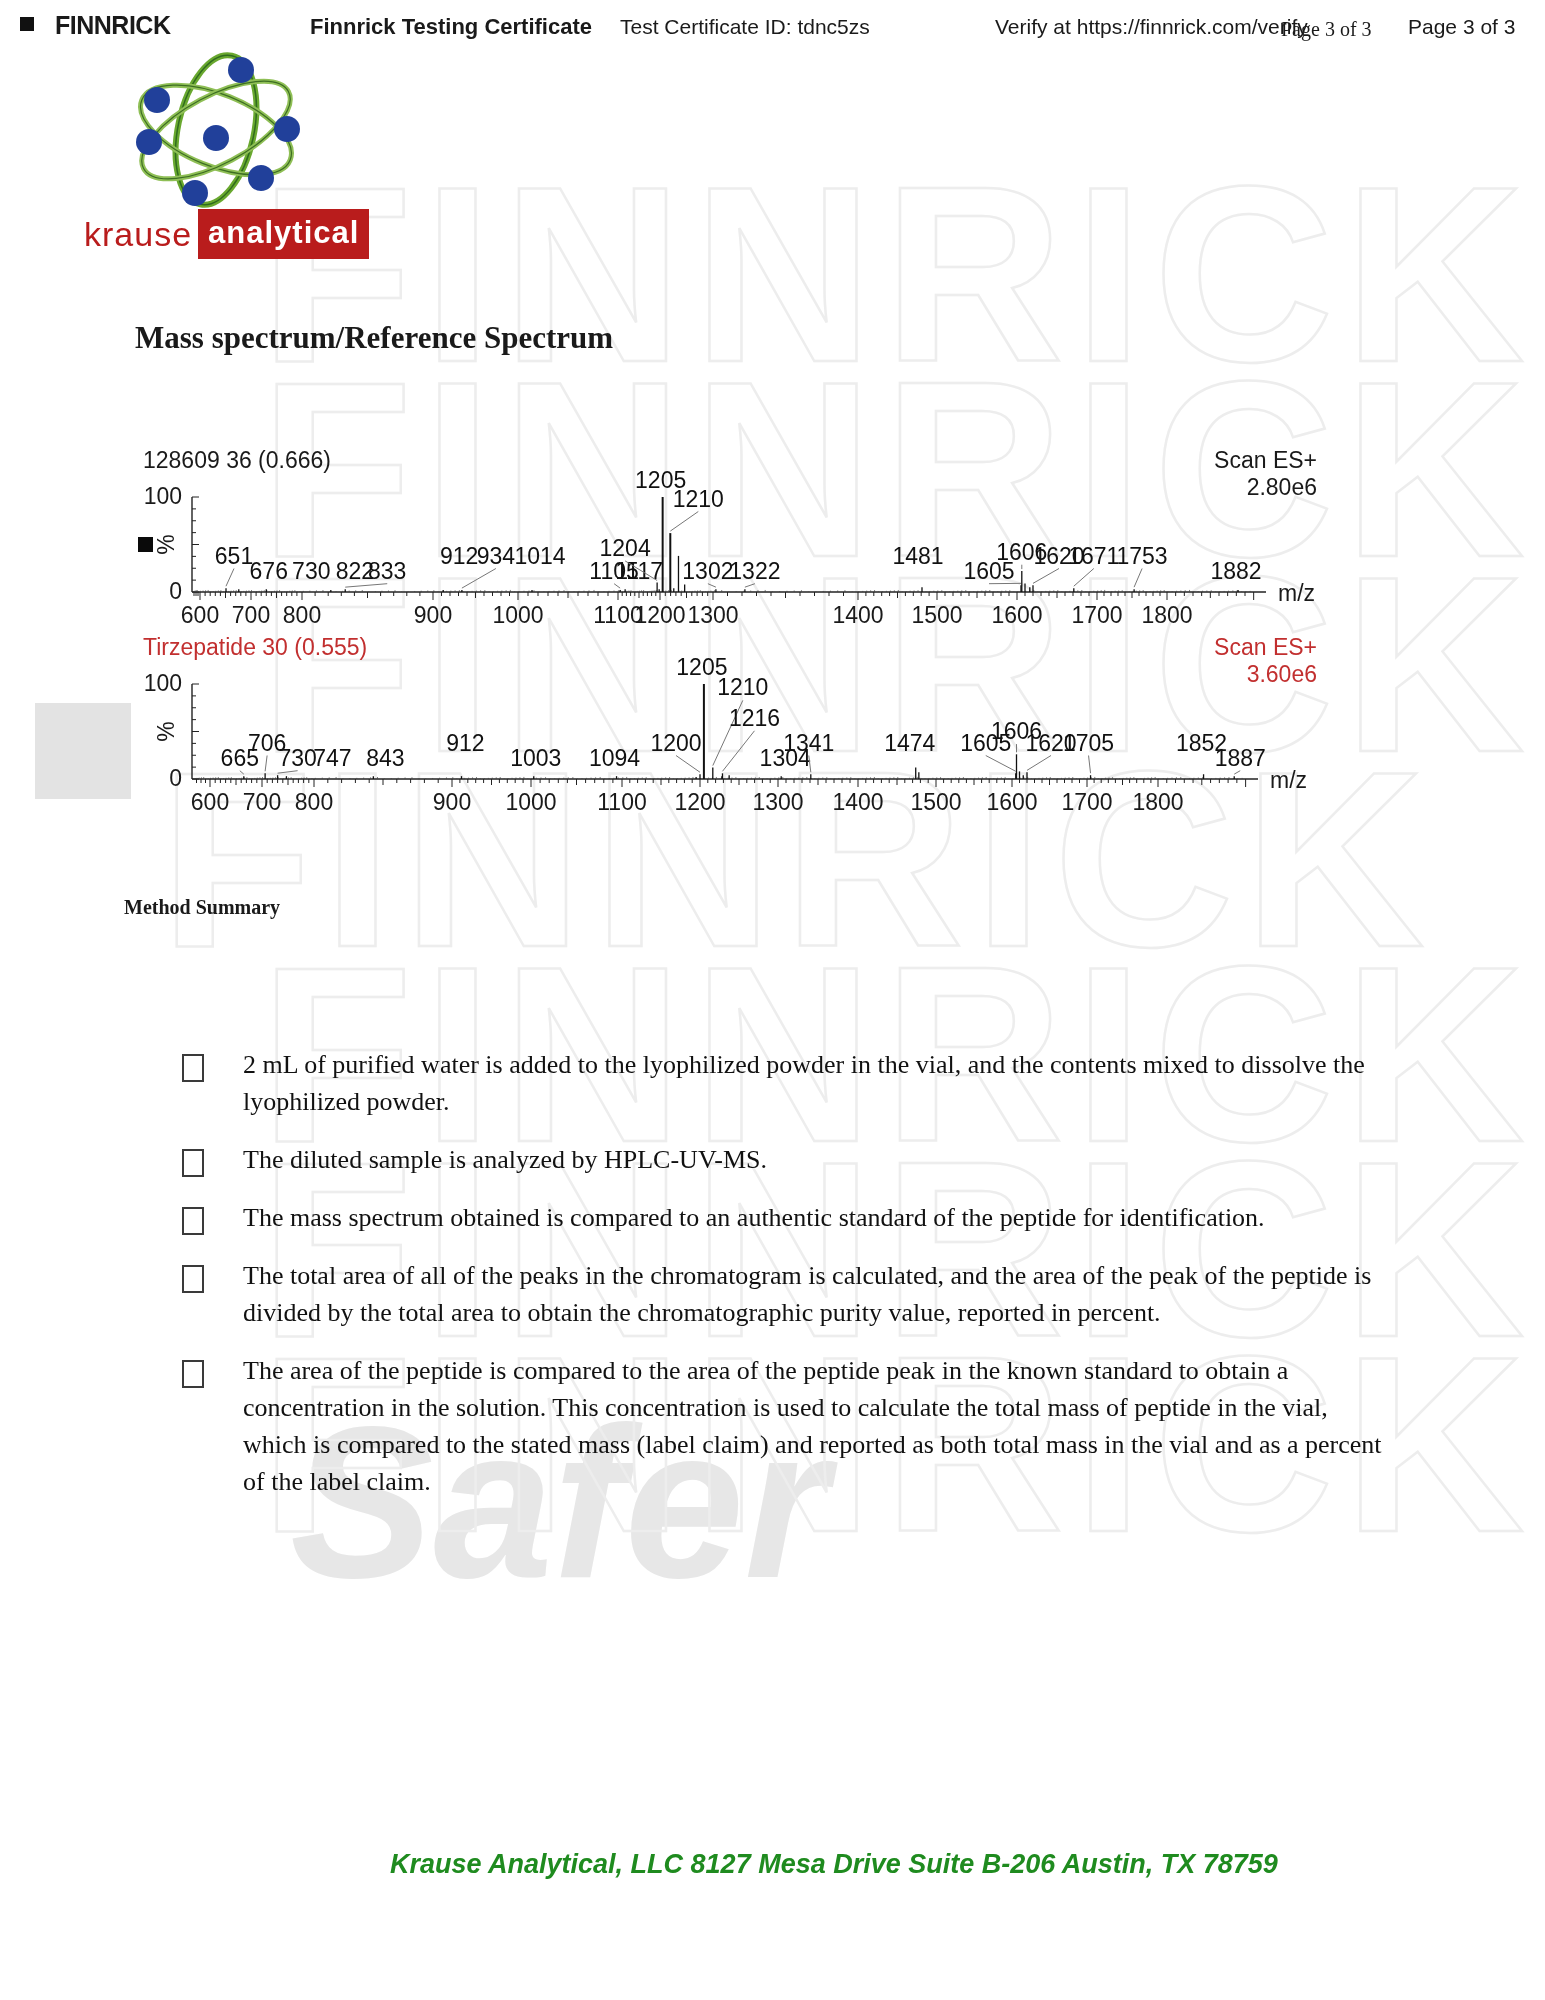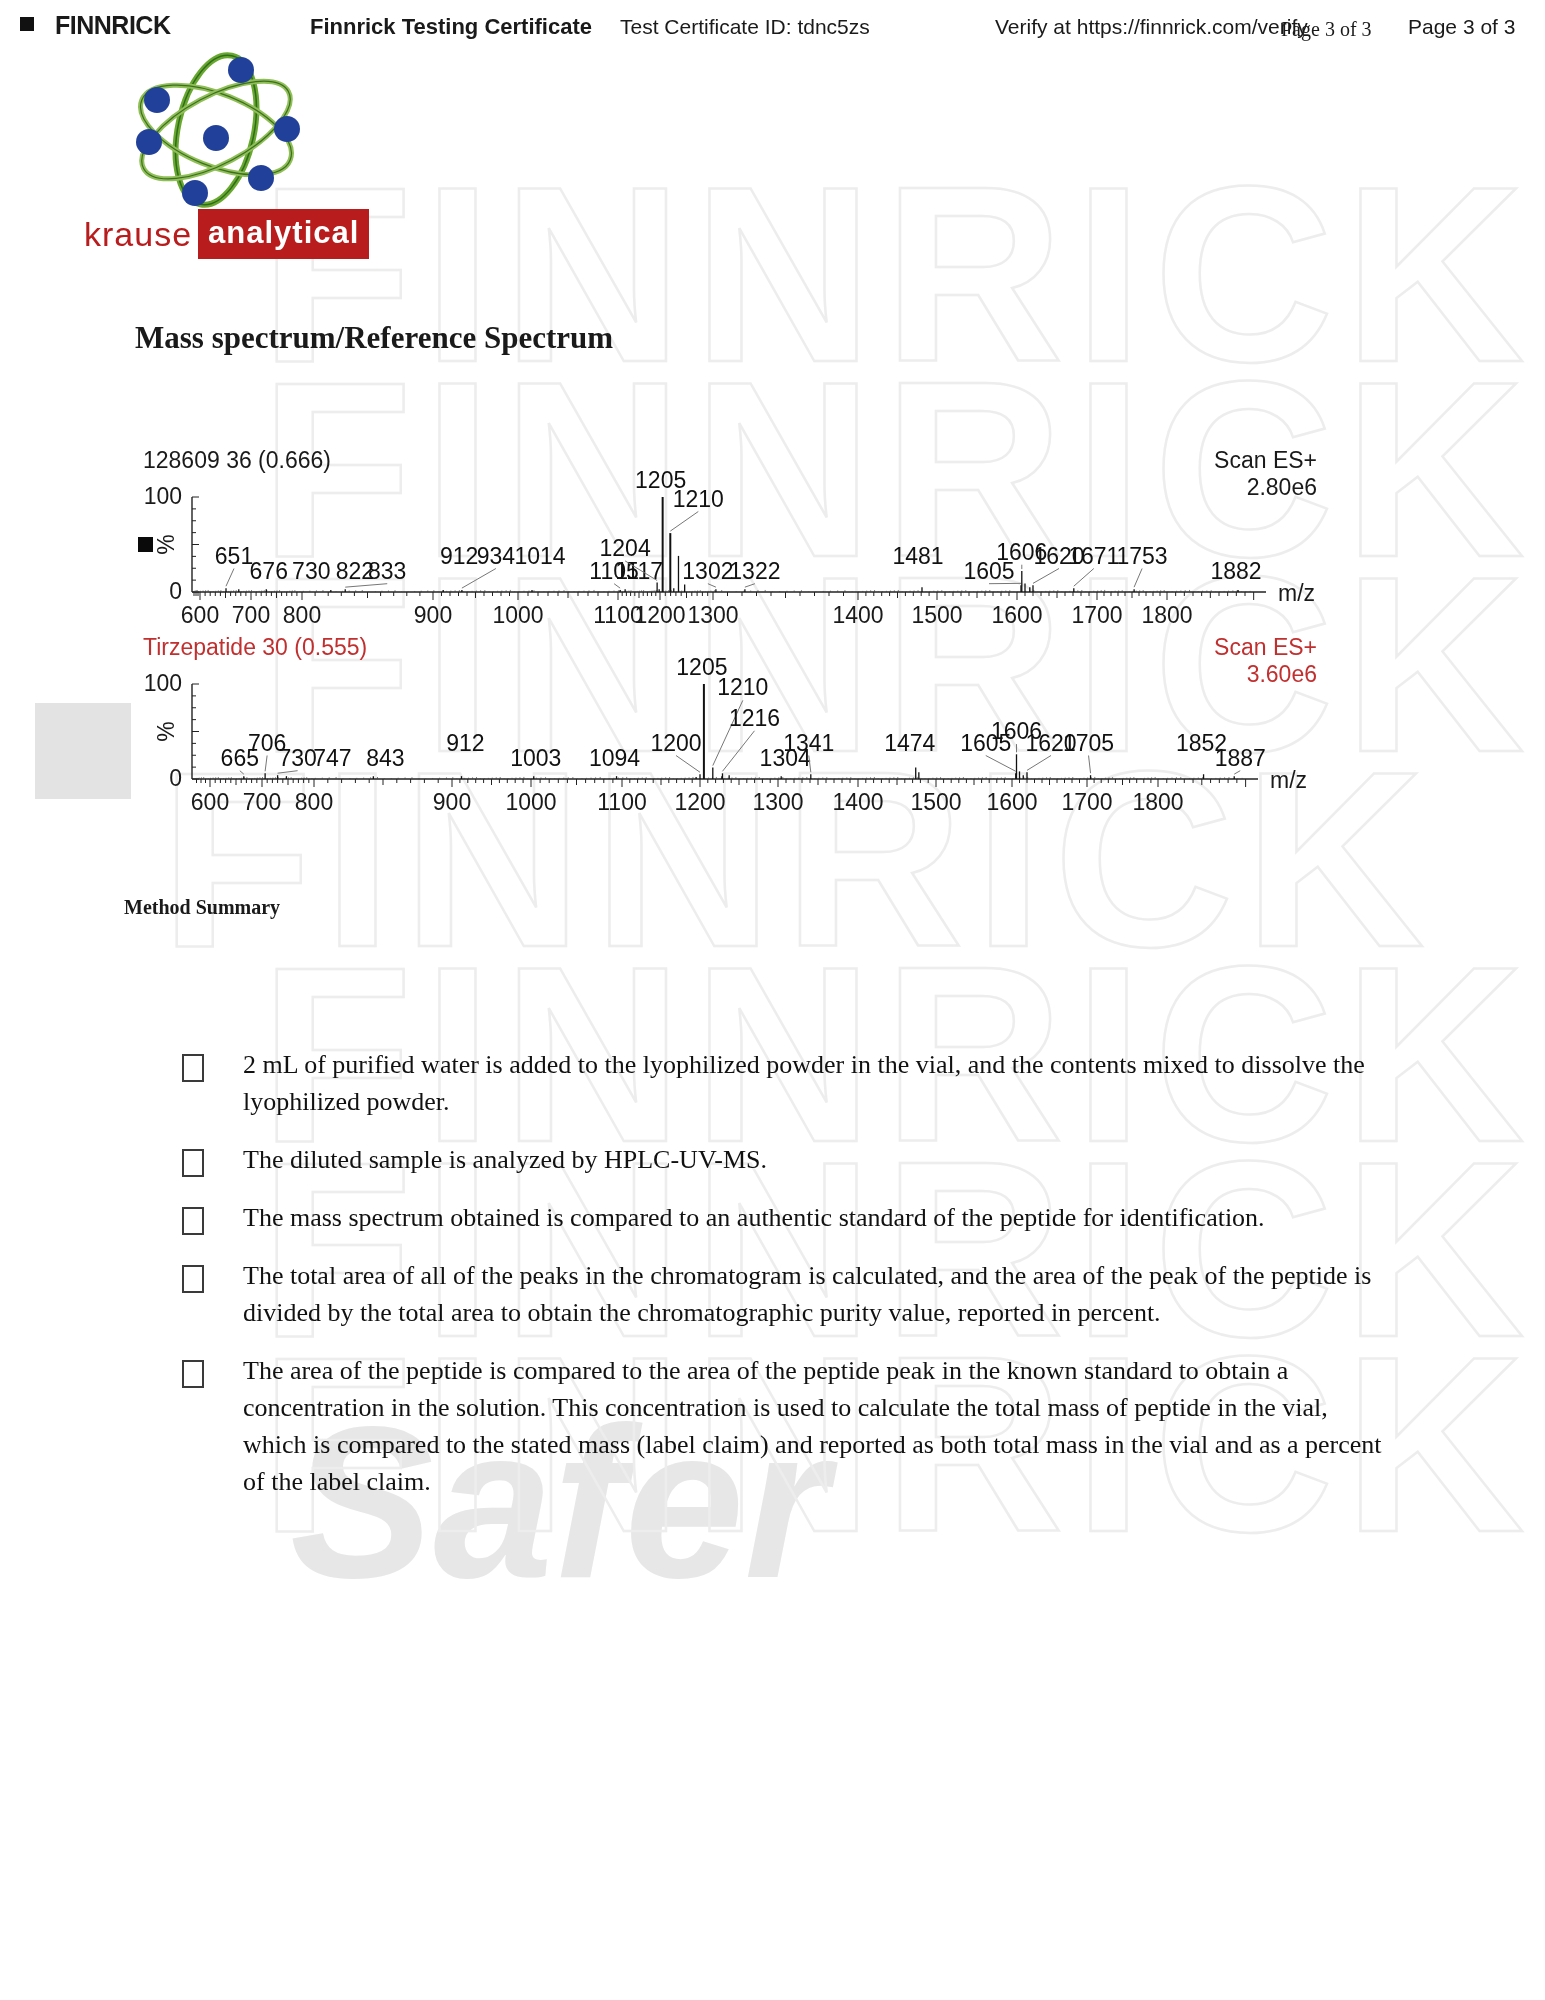--- a/index.html
+++ b/index.html
@@ -1115,15 +1115,16 @@
       <div class="bullet">
         <span class="cb"></span>
         <div class="btext">The total area of all of the peaks in the chromatogram is calculated, and the area of the peak of the peptide is divided by the total area to obtain the chromatographic purity value, reported in percent.</div>
       </div>
       <div class="bullet">
         <span class="cb"></span>
         <div class="btext">The area of the peptide is compared to the area of the peptide peak in the known standard to obtain a concentration in the solution. This concentration is used to calculate the total mass of peptide in the vial, which is compared to the stated mass (label claim) and reported as both total mass in the vial and as a percent of the label claim.</div>
       </div>
     </div>
 
+    <div class="addr">Krause Analytical, LLC 8127 Mesa Drive Suite B-206 Austin, TX 78759</div>
 
   </div>
 </div>
 
 </body></html>

